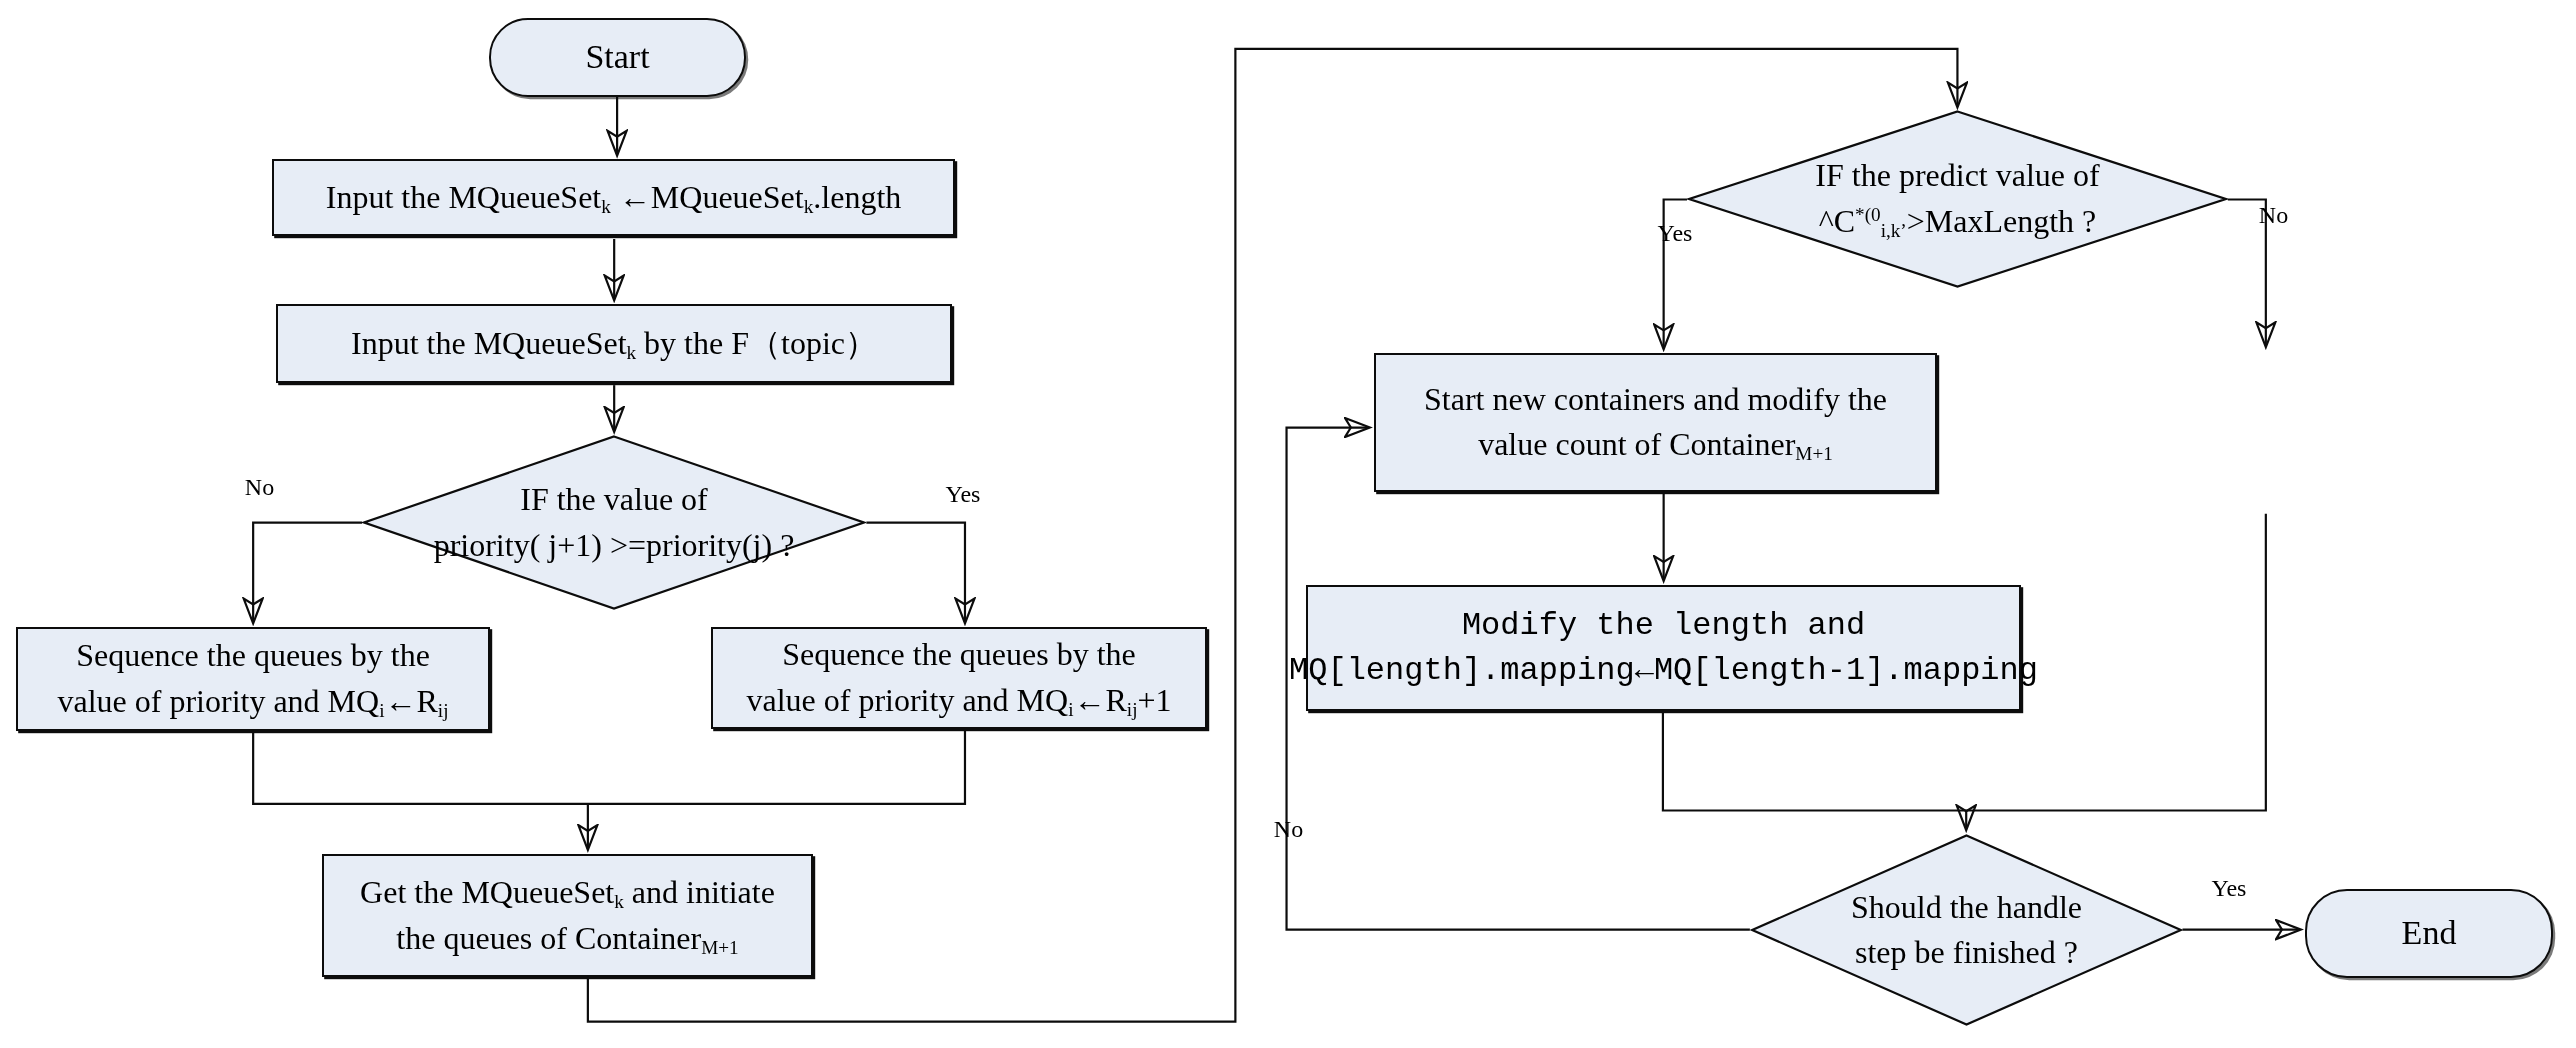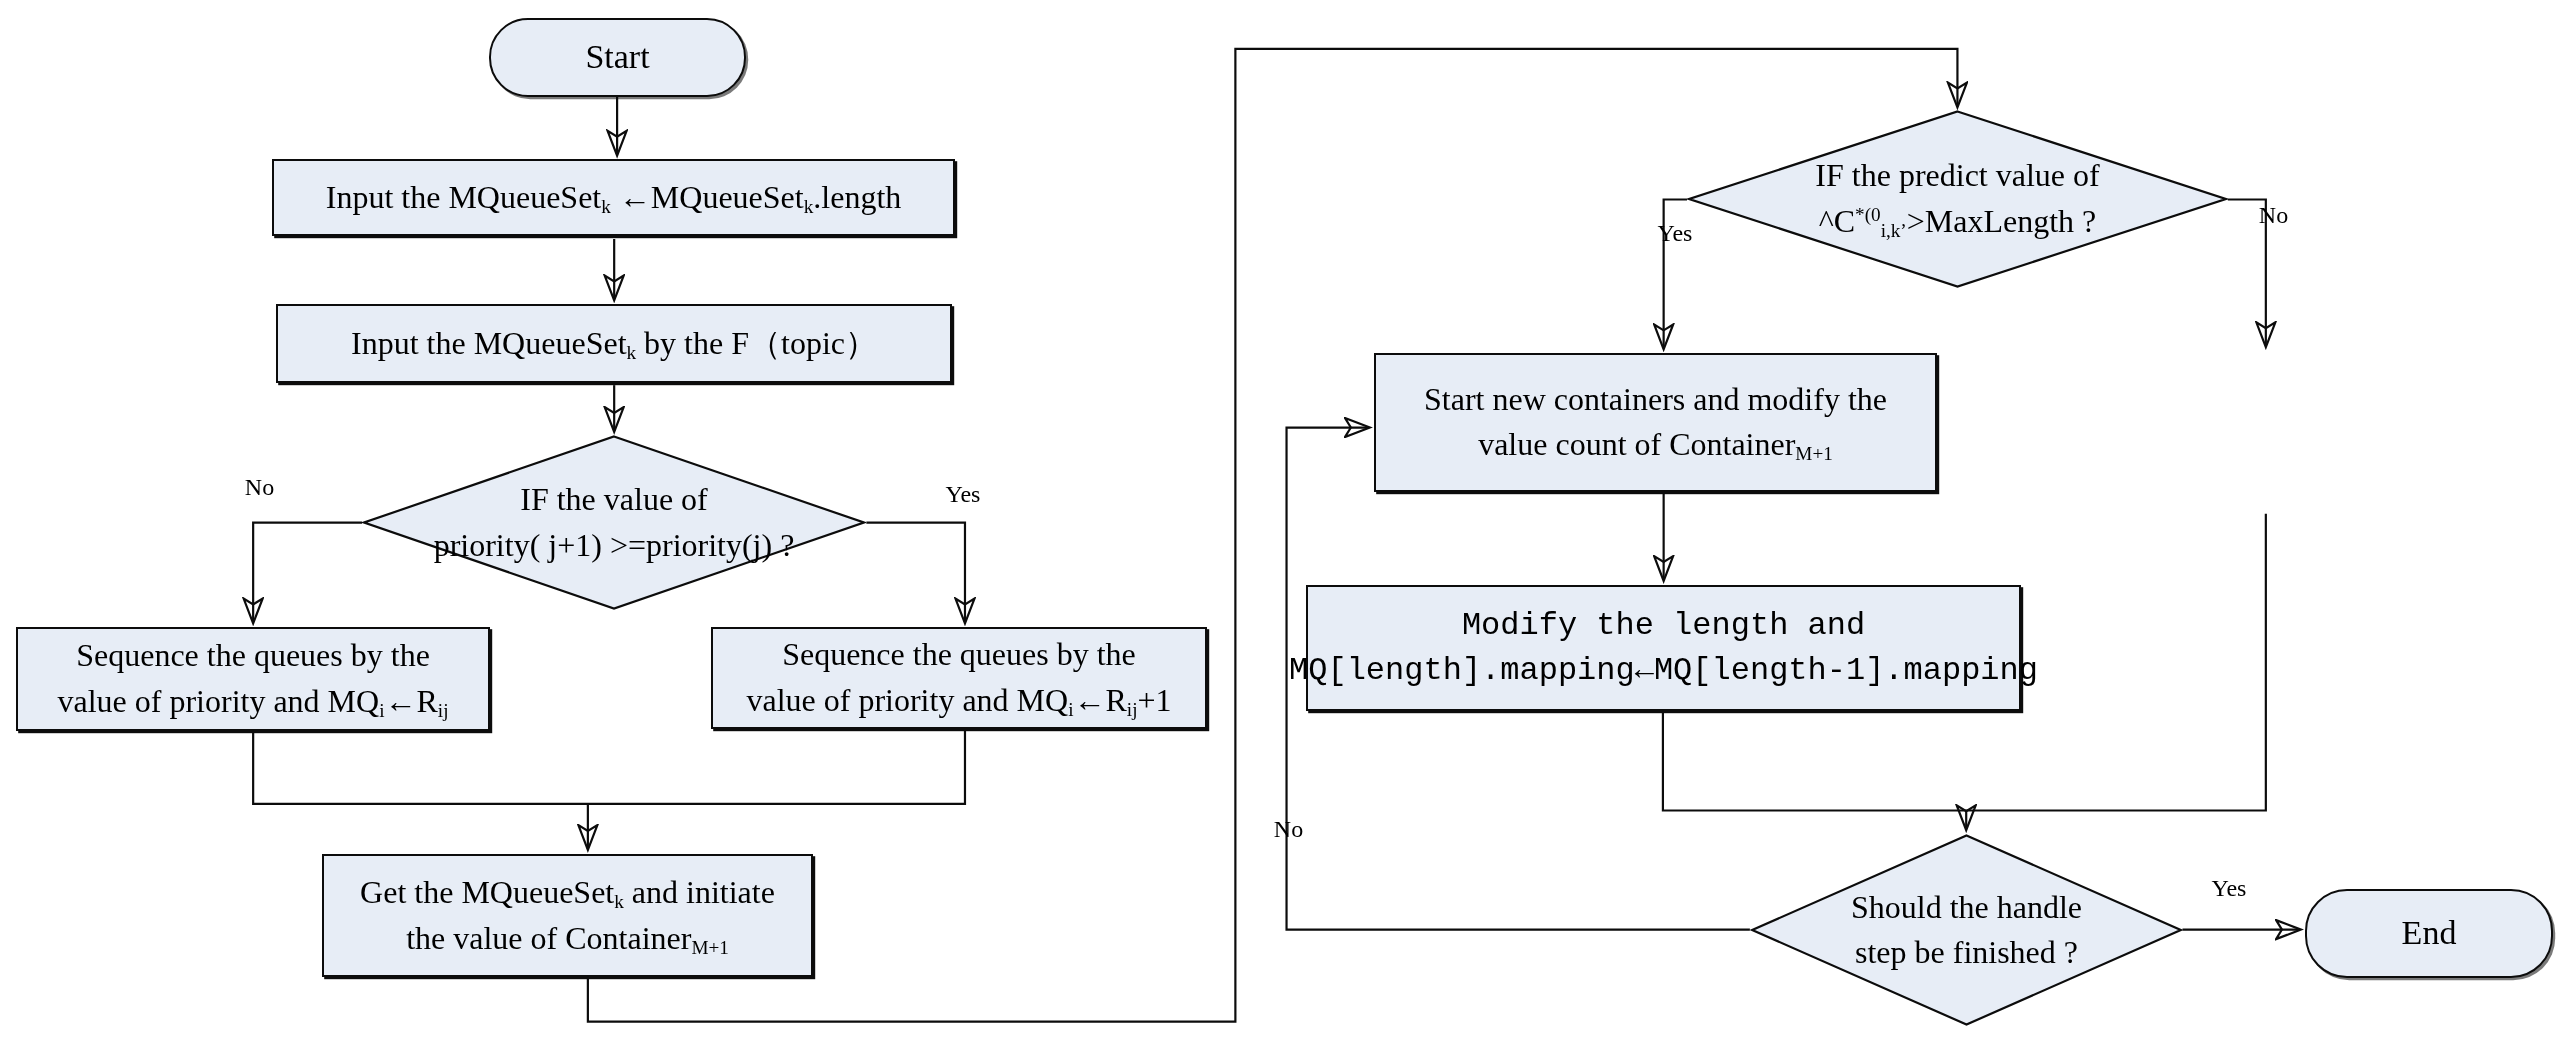--- a/index.html
+++ b/index.html
@@ -114,21 +114,21 @@
   <div class="node process" style="left:711px;top:627px;width:496px;height:102px;">
       <div>
         <div class="tl"><span>Sequence the queues by the</span></div>
         <div class="tl"><span>value of priority and MQ</span><span class="sub">i</span><span>←R</span><span class="sub">ij</span><span>+1</span></div>
       </div>
     </div>
 
   <div class="node process" style="left:322px;top:854px;width:491px;height:123px;">
       <div>
         <div class="tl"><span>Get the MQueueSet</span><span class="sub">k</span><span> and initiate</span></div>
-        <div class="tl"><span>the value of Container</span><span class="sub">M+1</span></div>
+        <div class="tl"><span>the queues of Container</span><span class="sub">M+1</span></div>
       </div>
     </div>
 
   <div class="node diamond" style="left:1687px;top:110px;width:541px;height:178px;">
     <svg viewBox="0 0 740 244" preserveAspectRatio="none">
       <polygon points="370,2 737,122 370,242 3,122"></polygon>
     </svg>
     <div class="dtext">
         <div>
           <div class="tl"><span>IF the predict value of</span></div>

